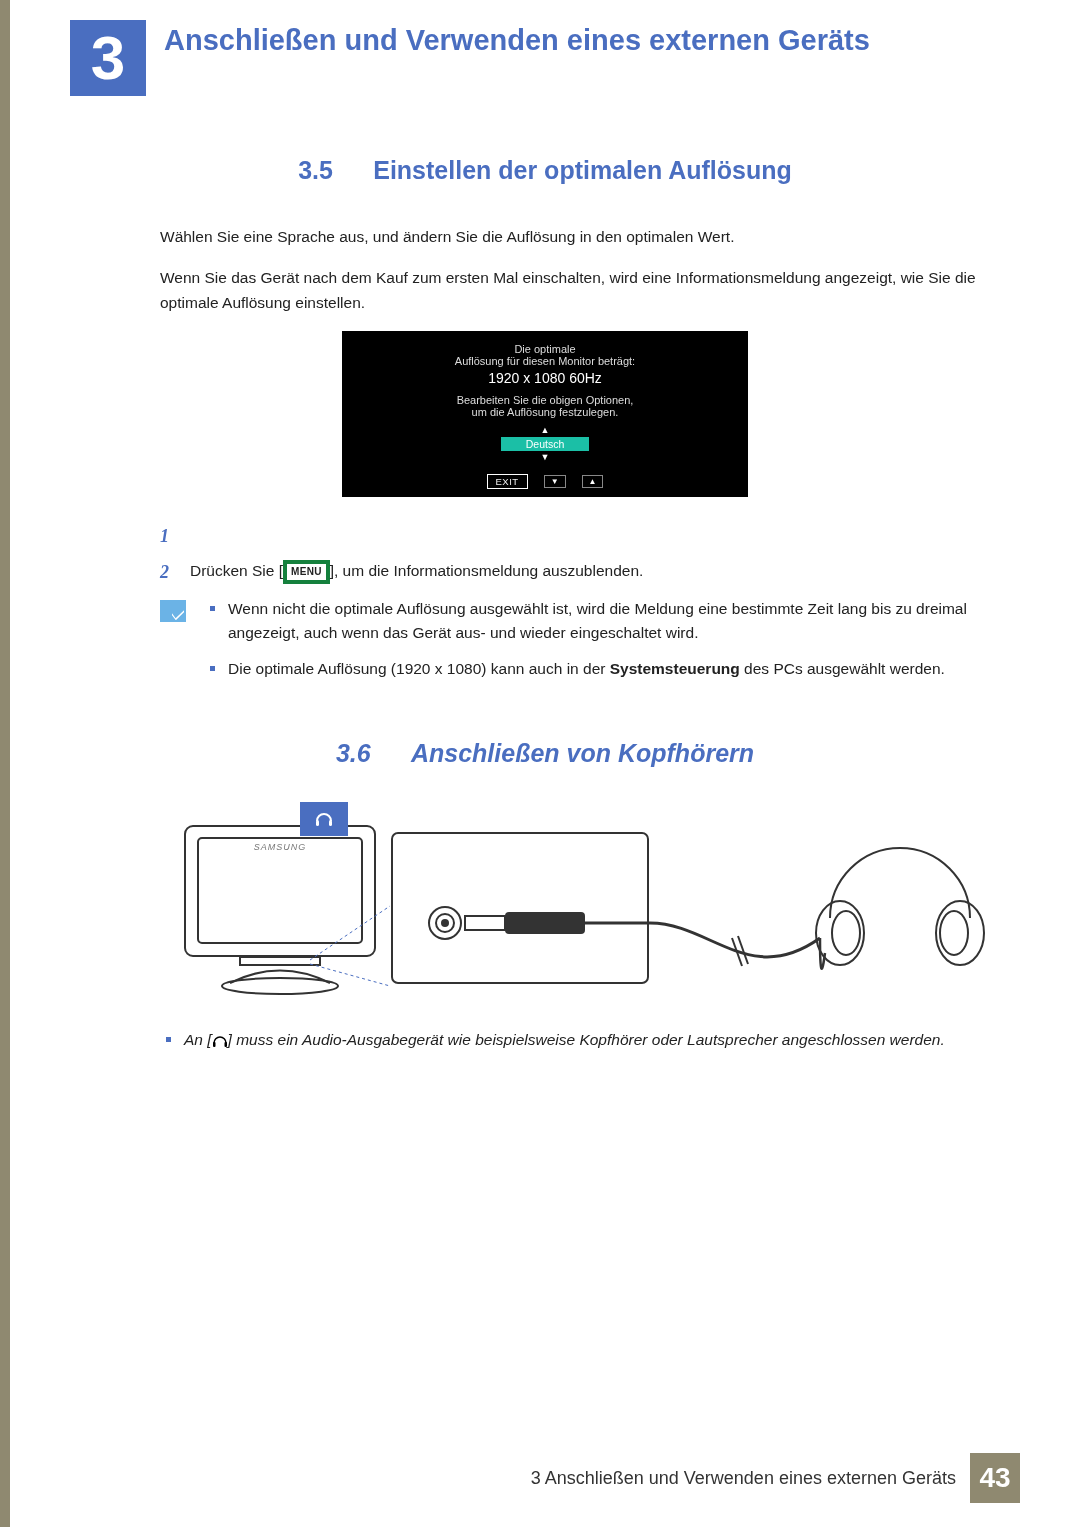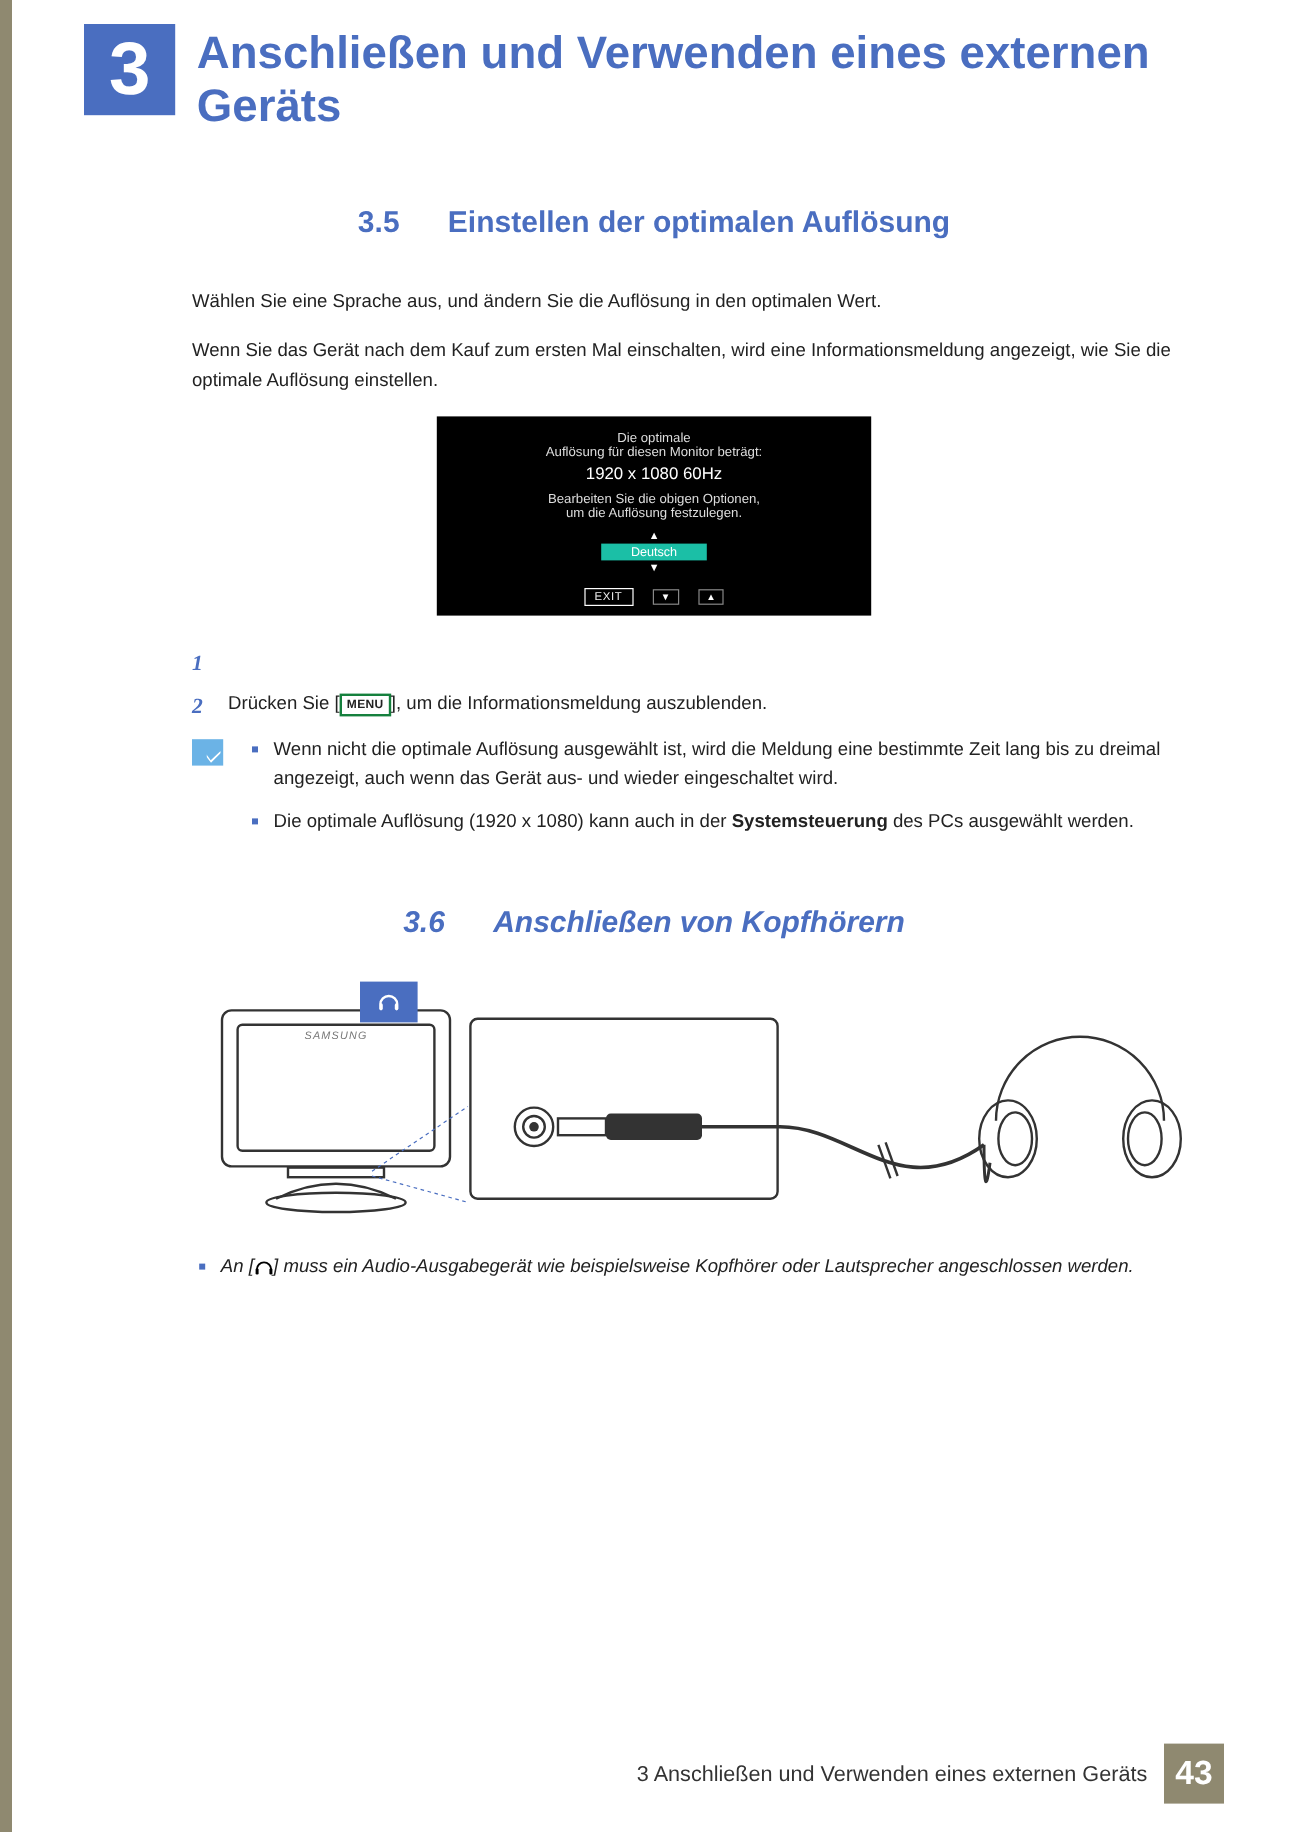--- a/index.html
+++ b/index.html
@@ -34,21 +34,21 @@
     font-size: 62px;
     font-weight: bold;
     display: flex;
     align-items: center;
     justify-content: center;
     line-height: 1;
     flex-shrink: 0;
   }
   .chapter-title {
     color: #4a6ec0;
-    font-size: 38px;
+    font-size: 29px;
     font-weight: bold;
     line-height: 1.15;
     padding-top: 4px;
   }
   .section-heading {
     display: flex;
     gap: 20px;
     margin-bottom: 40px;
     color: #4a6ec0;
     font-size: 25px;
@@ -62,21 +62,21 @@
     line-height: 1.6;
     color: #222;
     margin-bottom: 16px;
   }
   .osd-wrap {
     display: flex;
     justify-content: center;
     margin: 14px 0 26px 0;
   }
   .osd {
-    width: 362px;
+    width: 406px;
     background: #000;
     color: #fff;
     padding: 12px 10px 8px 10px;
     font-size: 11.5px;
     text-align: center;
   }
   .osd .small { font-size: 11px; color: #ddd; }
   .osd .res { font-size: 14px; margin: 3px 0 8px 0; }
   .osd .lang-row { margin: 8px 0 4px 0; display:flex; flex-direction:column; align-items:center; gap:2px;}
   .osd .lang {
@@ -119,21 +119,21 @@
   .step-num {
     color: #4a6ec0;
     font-style: italic;
     font-weight: bold;
     font-size: 18px;
     min-width: 16px;
     font-family: Georgia, 'Times New Roman', serif;
   }
   .menubox {
     display: inline-block;
-    border: 2px solid #15803d;
+    border: 4px solid #15803d;
     font-size: 10px;
     padding: 0 4px;
     font-weight: bold;
     vertical-align: 1px;
     letter-spacing: 0.3px;
   }
   .note-block {
     display: flex;
     gap: 18px;
     margin-left: 90px;

